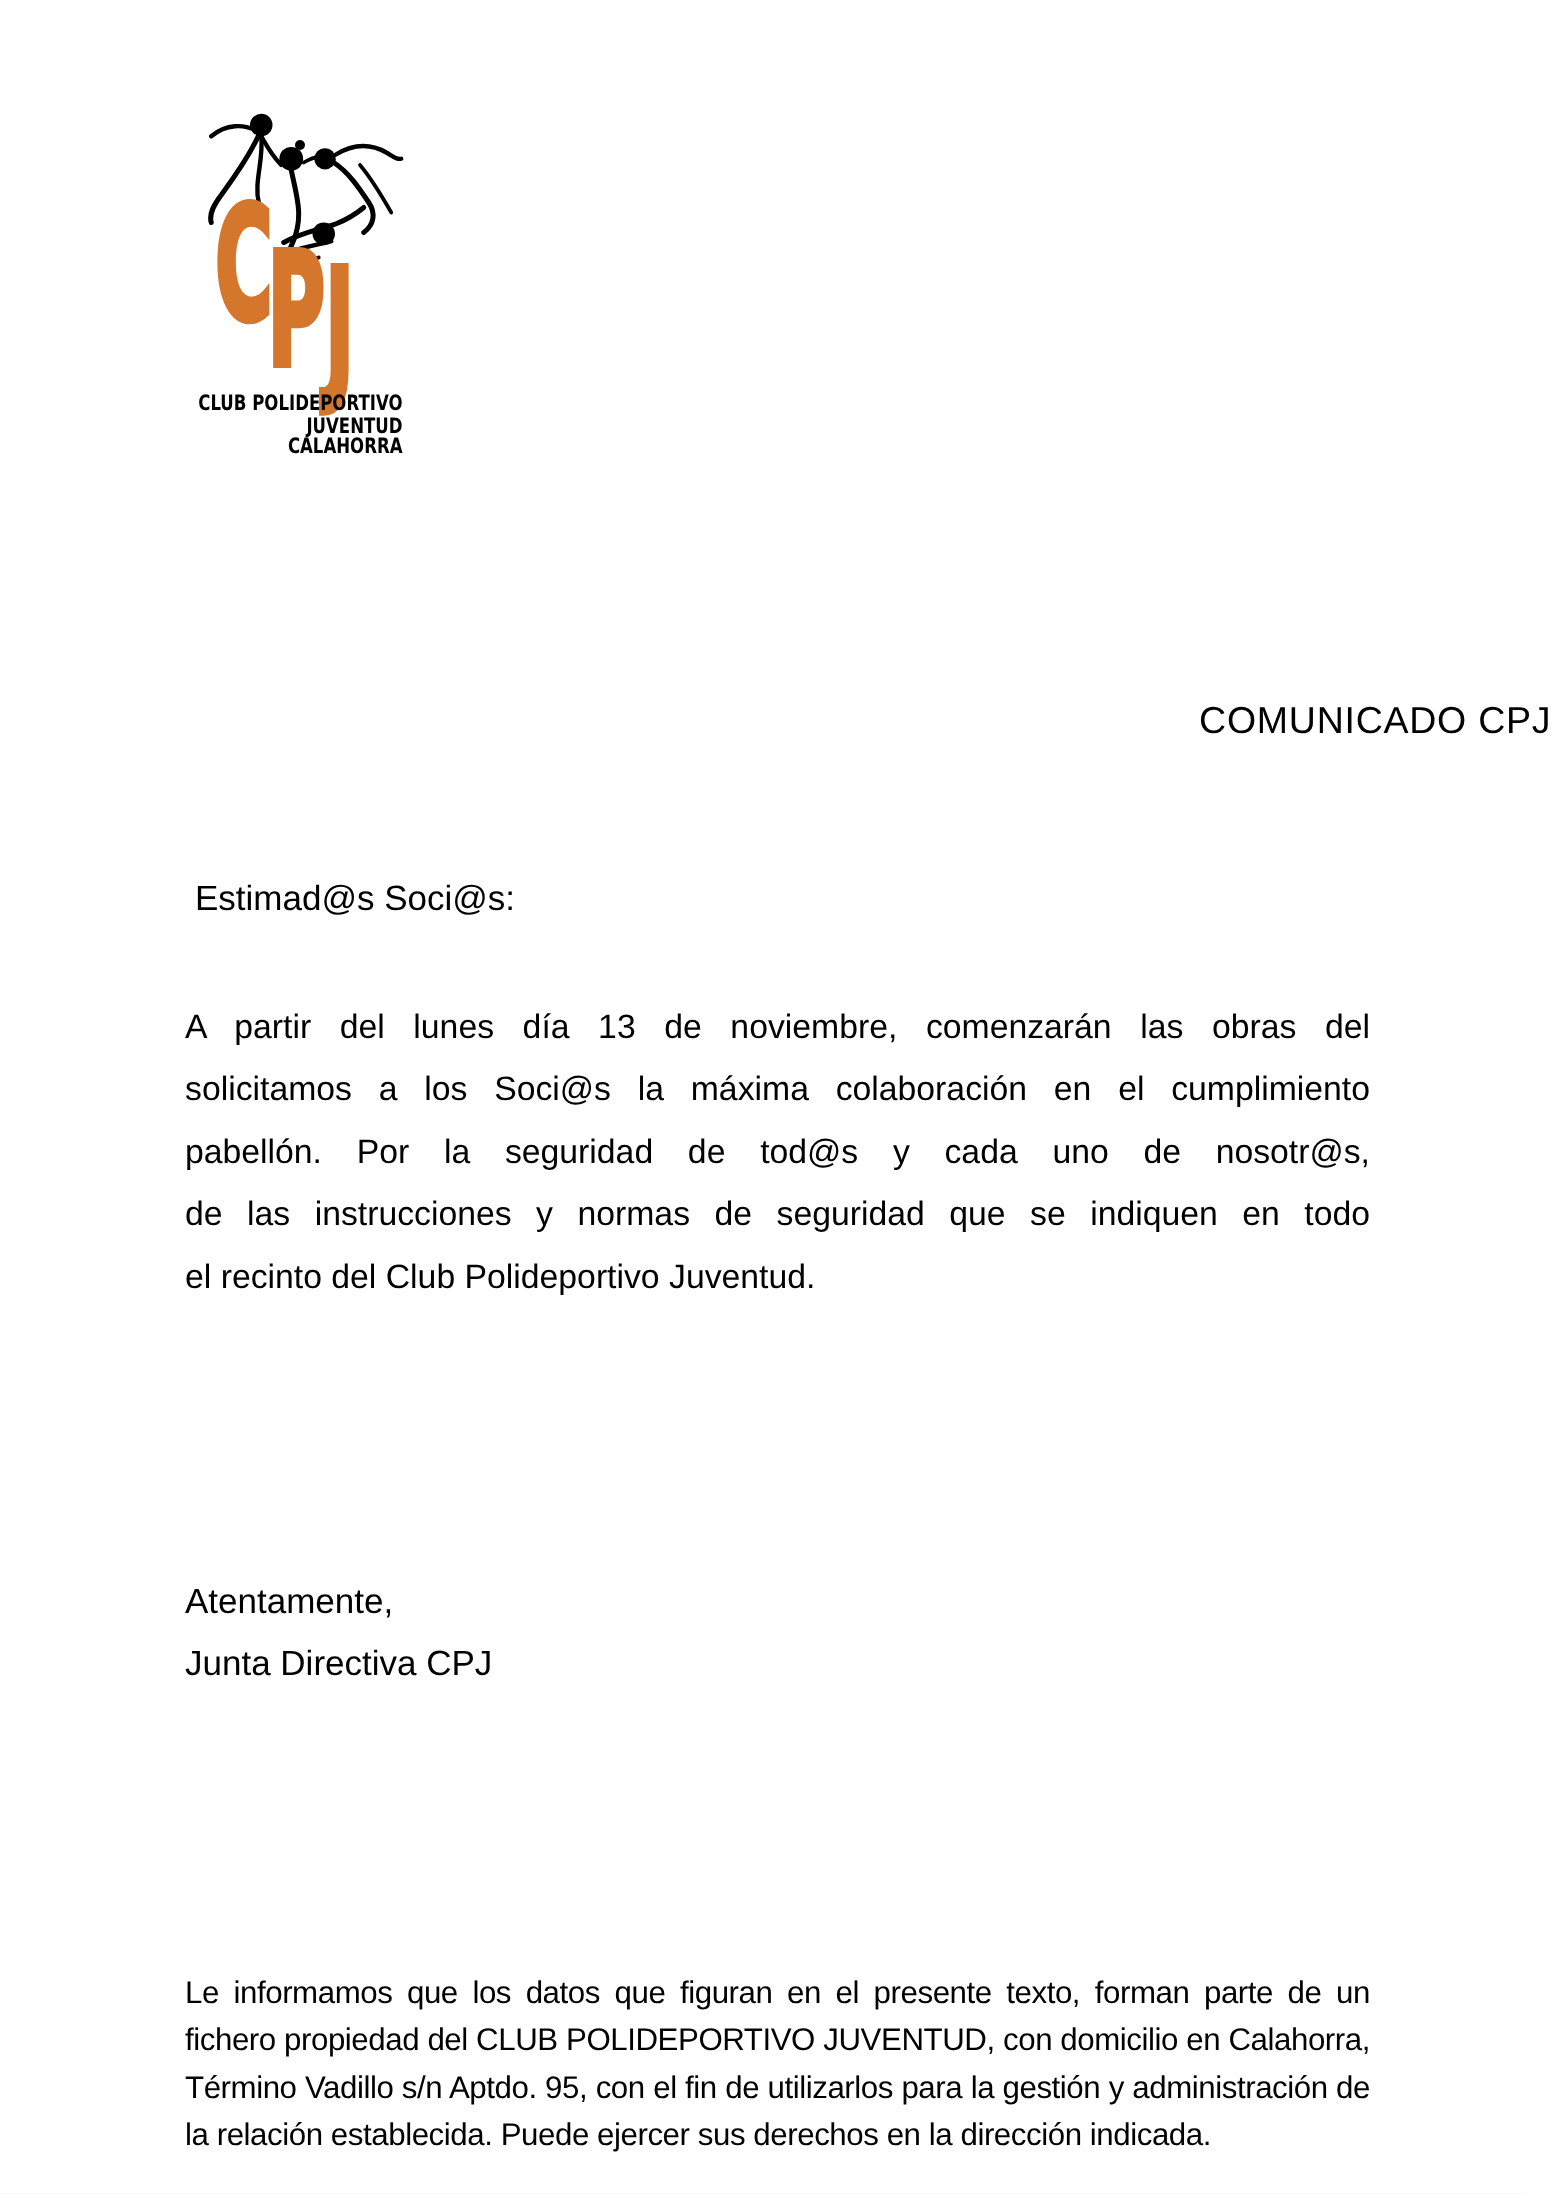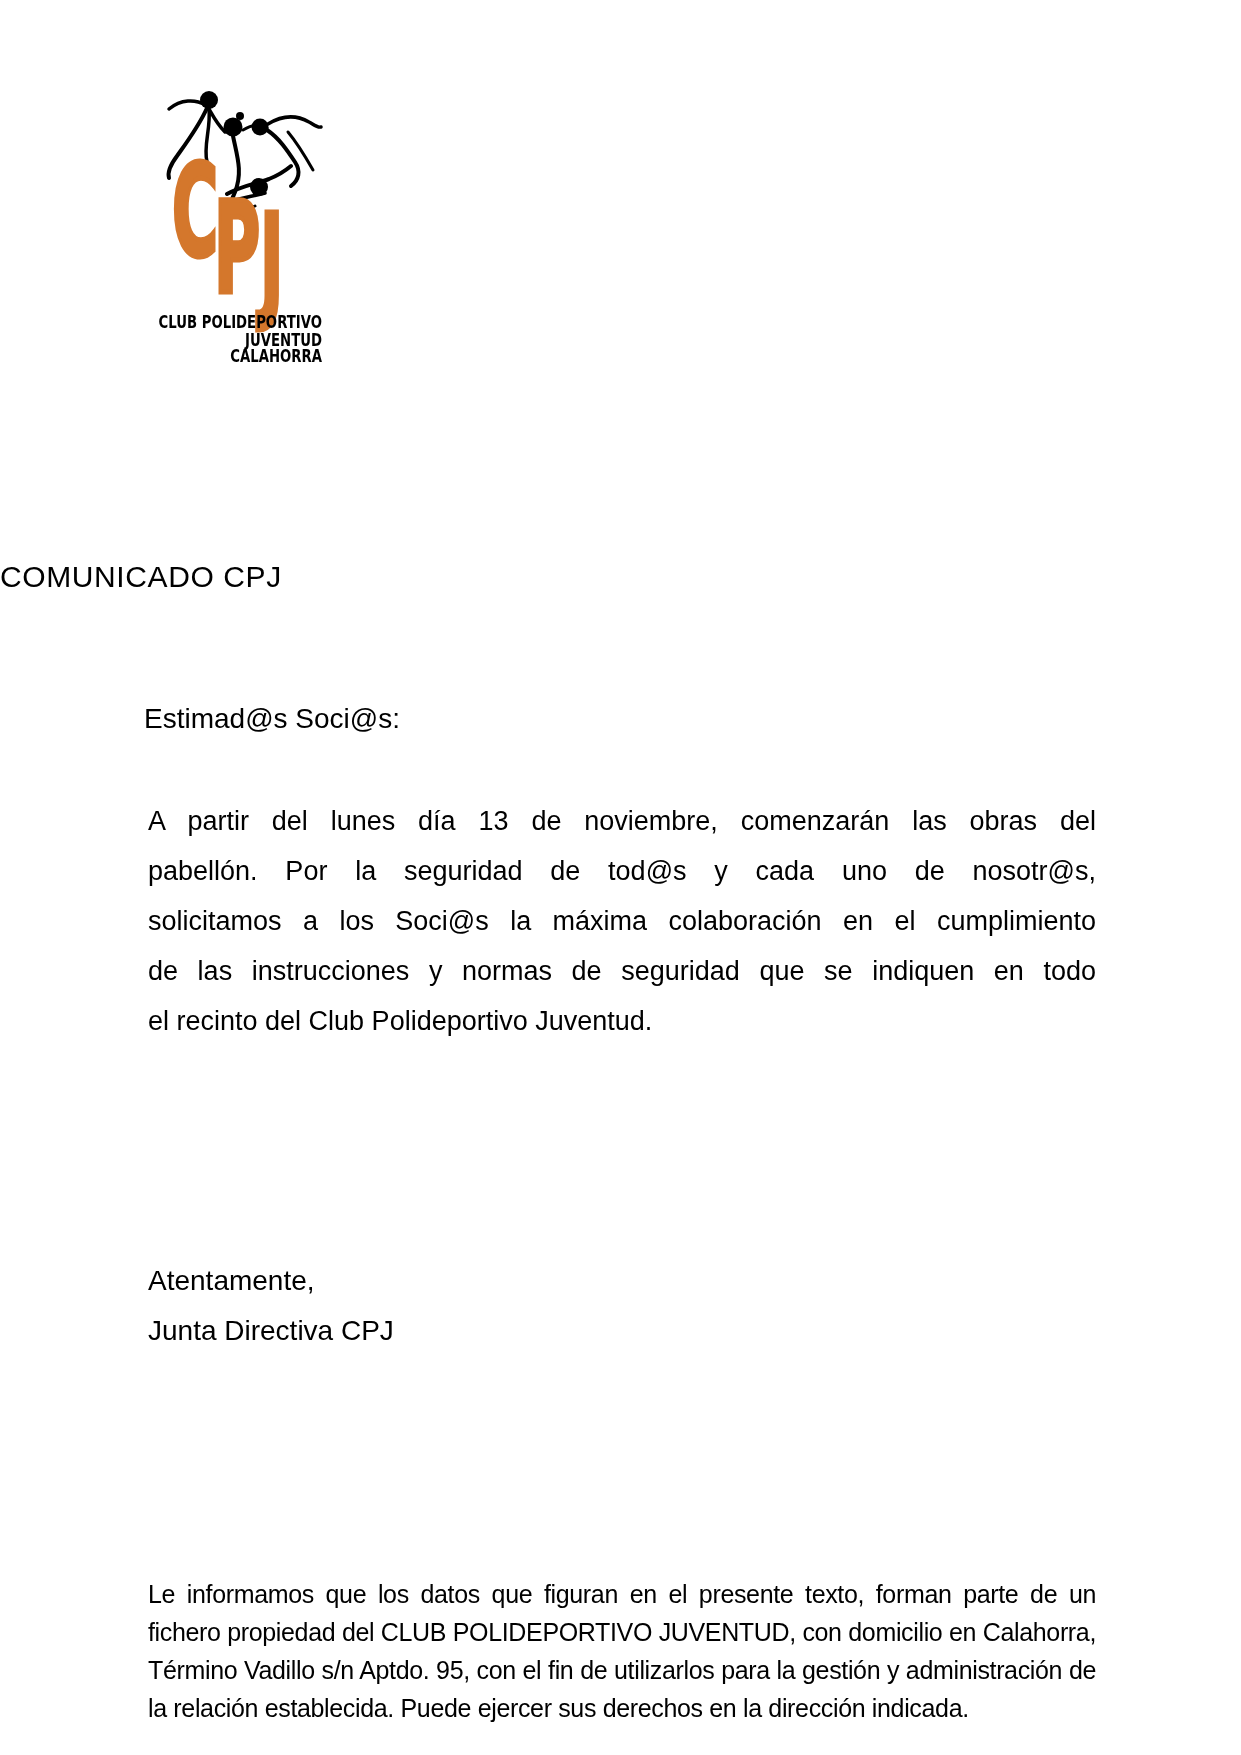--- a/index.html
+++ b/index.html
@@ -12,24 +12,24 @@
     color:#000000;
     overflow:hidden;
   }
   .logo { position:absolute; left:133px; top:72px; width:200px; height:300px; }
   .date-line {
     position:absolute; top:407px; left:597px;
     font-size:28px; white-space:nowrap;
   }
   .letter-title {
     position:absolute; top:560px; left:0; width:1241px;
-    text-align:left; font-size:30px; letter-spacing:0.6px;
+    text-align:right; font-size:30px; letter-spacing:0.6px;
   }
   .salutation {
-    position:absolute; top:703px; left:144px;
+    position:absolute; top:703px; left:156px;
     font-size:28px;
     text-align:center;
   }
   .body-paragraph {
     position:absolute; top:796px; left:148px; width:948px;
     font-size:27px; line-height:50px;
   }
   .body-line { height:50px; }
   .jline { text-align:justify; text-align-last:justify; -moz-text-align-last:justify; }
   .closing-block {
@@ -90,22 +90,22 @@
     </g>
   </svg>
 
 
   <div class="letter-title">COMUNICADO CPJ</div>
 
   <div class="salutation">Estimad@s Soci@s:</div>
 
   <div class="body-paragraph">
     <div class="body-line jline">A partir del lunes día 13 de noviembre, comenzarán las obras del</div>
+    <div class="body-line jline">solicitamos a los Soci@s la máxima colaboración en el cumplimiento</div>
     <div class="body-line jline">pabellón. Por la seguridad de tod@s y cada uno de nosotr@s,</div>
-    <div class="body-line jline">solicitamos a los Soci@s la máxima colaboración en el cumplimiento</div>
     <div class="body-line jline">de las instrucciones  y normas de seguridad que se indiquen en todo</div>
     <div class="body-line">el recinto del Club Polideportivo Juventud.</div>
   </div>
 
   <div class="closing-block">
     <div>Atentamente,</div>
     <div>Junta Directiva CPJ</div>
   </div>
 
   <div class="footer-disclaimer">Le informamos que los datos que figuran en el presente texto, forman parte de un fichero propiedad del CLUB POLIDEPORTIVO JUVENTUD, con domicilio en Calahorra, Término Vadillo s/n Aptdo. 95, con el fin de utilizarlos para la gestión y administración de la relación establecida. Puede ejercer sus derechos en la dirección indicada.</div>

